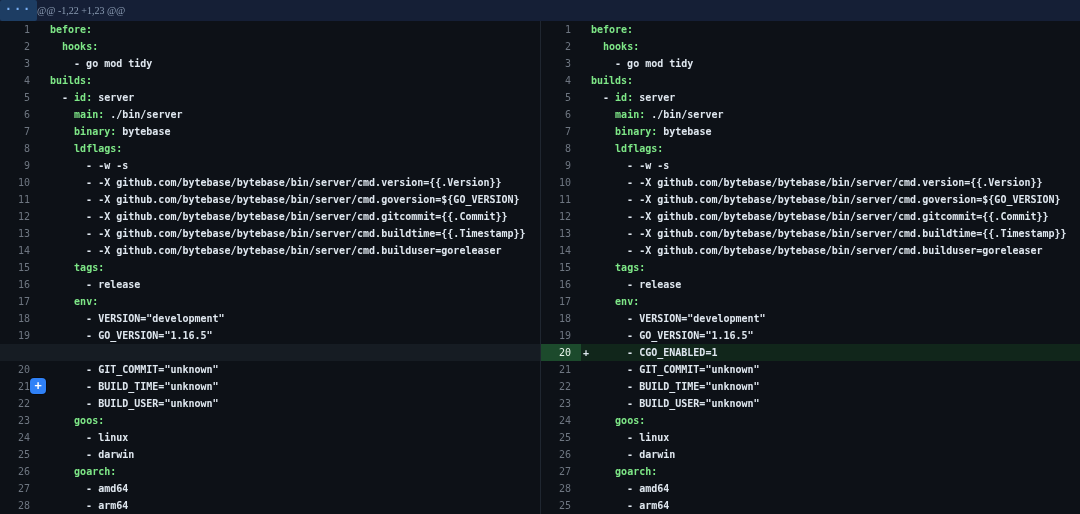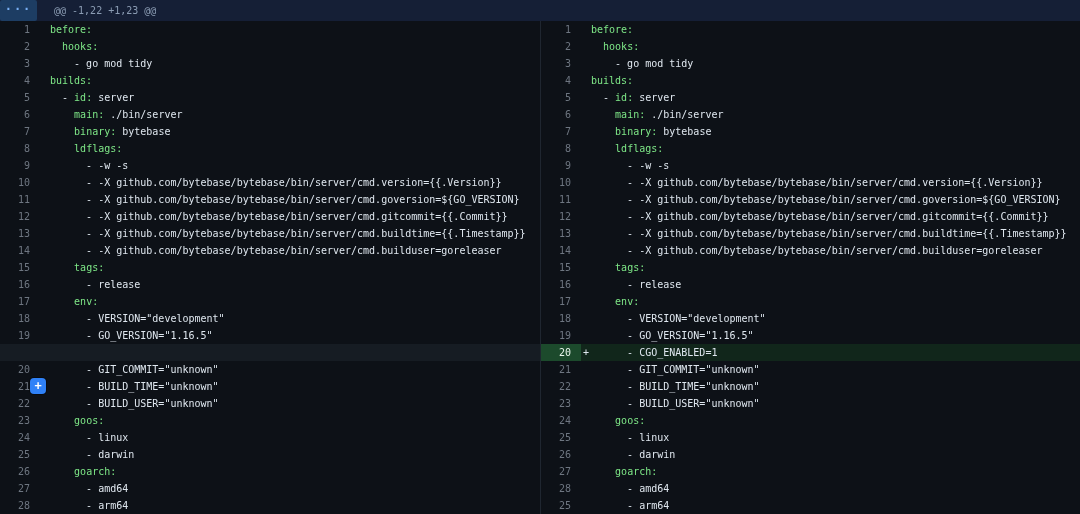--- a/index.html
+++ b/index.html
@@ -42,22 +42,22 @@
     font-size:12px;
     font-weight:bold;
     letter-spacing:2px;
     line-height:17px;
     text-align:center;
     padding-bottom:3px;
   }
   .hunk-text{
     color:var(--hunk-fg);
     line-height:21px;
-    padding-left:17px;
     white-space:pre;
+    font-family:Liberation Serif, serif;
   }
   .panes{display:flex;width:1080px}
   .pane{width:540px;flex:0 0 540px}
   .pane.right{border-left:1px solid var(--pane-border)}
   .row{
     display:flex;
     height:17px;
     line-height:17px;
     position:relative;
   }
@@ -69,20 +69,21 @@
     cursor:pointer;
     user-select:none;
   }
   .code{
     flex:1;
     white-space:pre;
     color:var(--fg);
     padding-left:10px;
     position:relative;
     overflow:hidden;
+    font-weight:bold;
   }
   .code .key{color:var(--key)}
   .row.added{background:var(--add-bg)}
   .row.added .num{background:var(--add-num-bg);color:var(--add-num-fg)}
   .marker{
     position:absolute;
     left:2px;top:0;
     color:var(--fg);
   }
   .row.spacer{background:var(--spacer-bg)}

